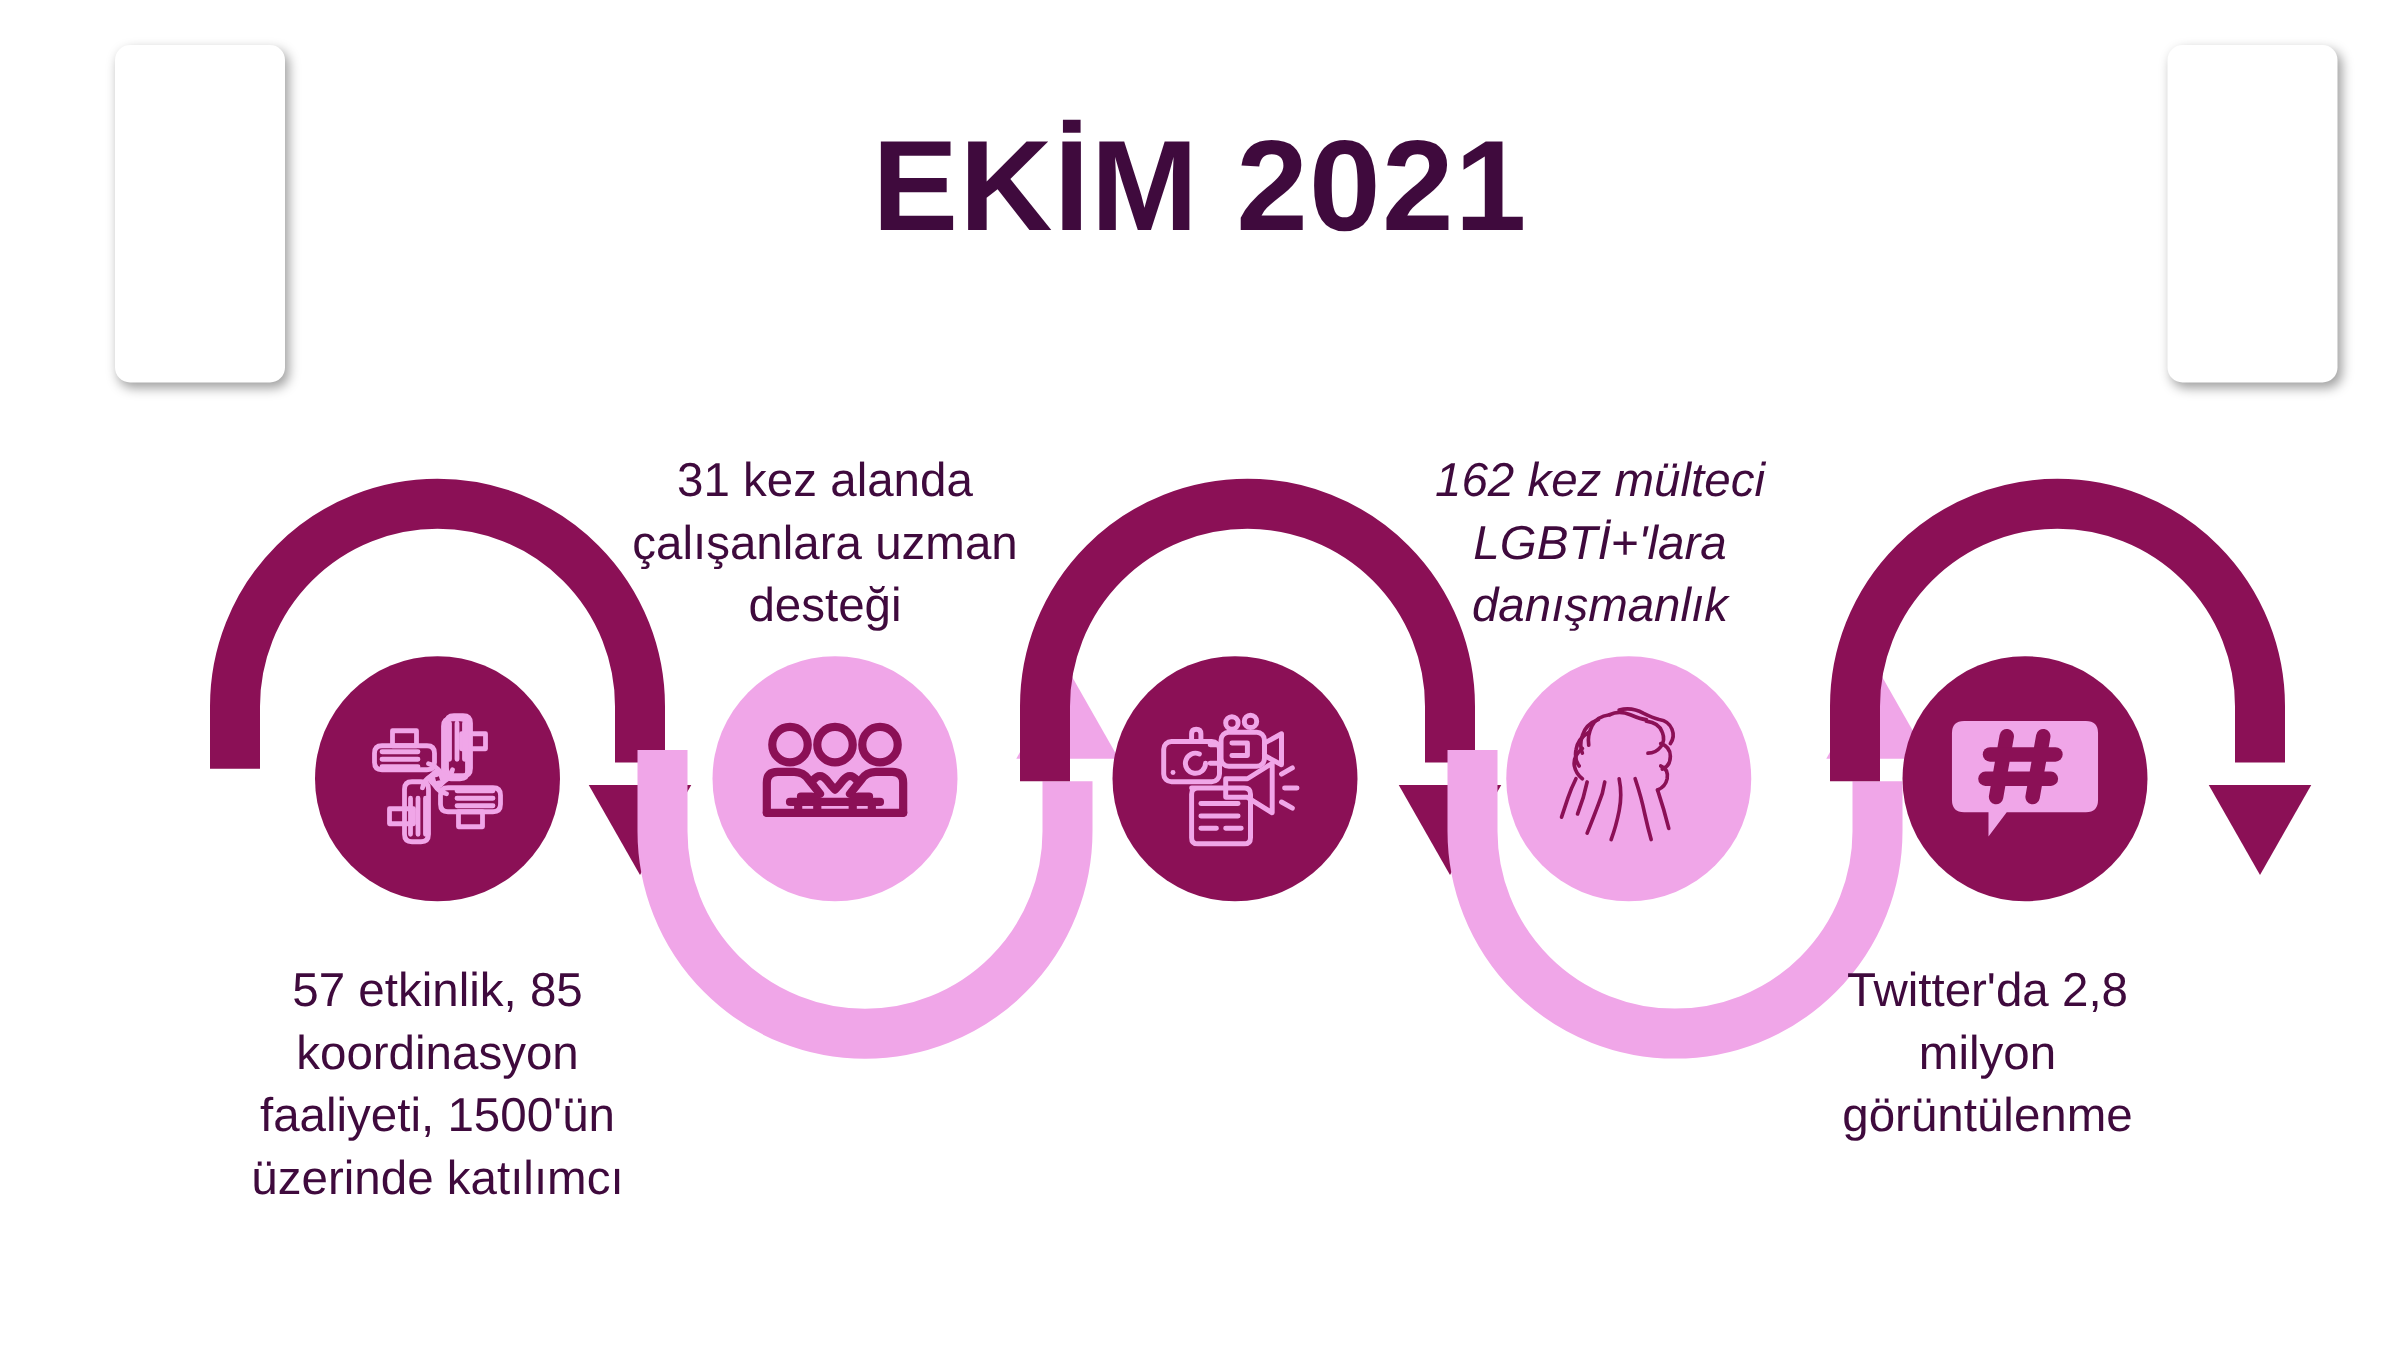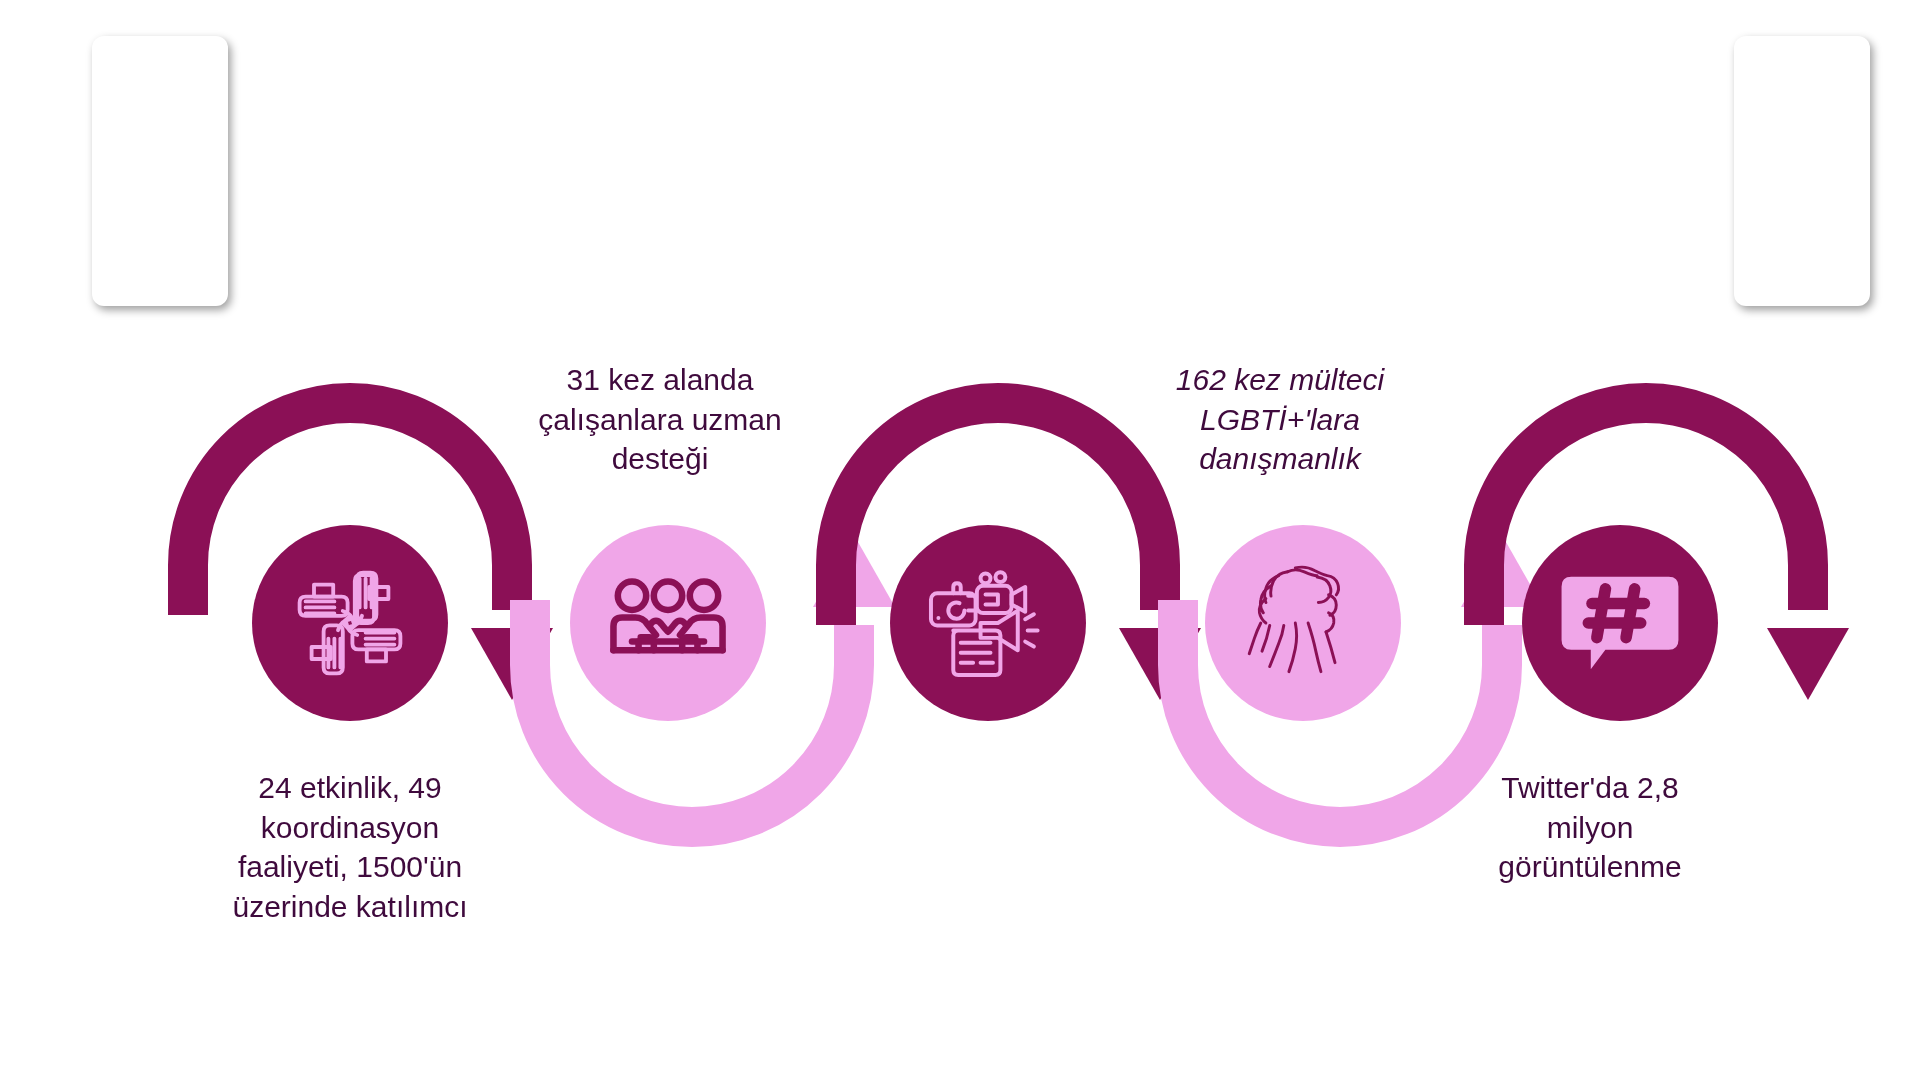--- a/index.html
+++ b/index.html
@@ -109,21 +109,21 @@
     justify-content: center;
   }
   .node.dark  { background: #8B1056; }
   .node.light { background: #F0A6E8; }
   .node svg { display: block; }
 
   
   .cap {
     position: absolute;
     color: #3F0A3D;
-    font-size: 30px;
+    font-size: 38px;
     line-height: 1.32;
     text-align: center;
     white-space: pre-line;
   }
   .cap-top    { }
   .cap-bottom { }
 </style>
 </head>
 <body>
 
@@ -138,20 +138,21 @@
   </div>
 
   <div class="logo logo-right">
     <div class="logo-ka">KA</div>
     <div class="logo-os">OS</div>
     <div class="logo-rule"></div>
     <div class="logo-gl">GL</div>
     <div class="logo-tag">eşcinsellerin kurtuluşu heteroseksüelleri de özgürleştirecektir</div>
   </div>
 
+  <div class="title">EKİM 2021</div>
 
   <svg id="arcs" viewBox="0 0 1920 1080">
 
     <g>
       <path d="M 188 615 L 188 565 A 162 162 0 0 1 512 565 L 512 610" fill="none" stroke="#8B1056" stroke-width="40" stroke-linecap="butt"></path>
       <polygon points="512,700 471,628 553,628" fill="#8B1056"></polygon>
     </g>
 
     <g>
       <path d="M 530 600 L 530 665 A 162 162 0 0 0 854 665 L 854 625" fill="none" stroke="#F0A6E8" stroke-width="40" stroke-linecap="butt"></path>
@@ -277,21 +278,21 @@
   </div>
 
   <div class="cap cap-top" style="left:500px; top:360px; width:320px;">31 kez alanda
 çalışanlara uzman
 desteği</div>
 
   <div class="cap cap-top" style="left:1130px; top:360px; width:300px;font-style:italic;">162 kez mülteci
 LGBTİ+'lara
 danışmanlık</div>
 
-  <div class="cap cap-bottom" style="left:178px; top:768px; width:344px;">24 etkinlik, 49
+  <div class="cap cap-bottom" style="left:178px; top:768px; width:344px;">57 etkinlik, 85
 koordinasyon
 faaliyeti, 1500'ün
 üzerinde katılımcı</div>
 
 
   <div class="cap cap-bottom" style="left:1440px; top:768px; width:300px;">Twitter'da 2,8
 milyon
 görüntülenme</div>
 
 </div>

